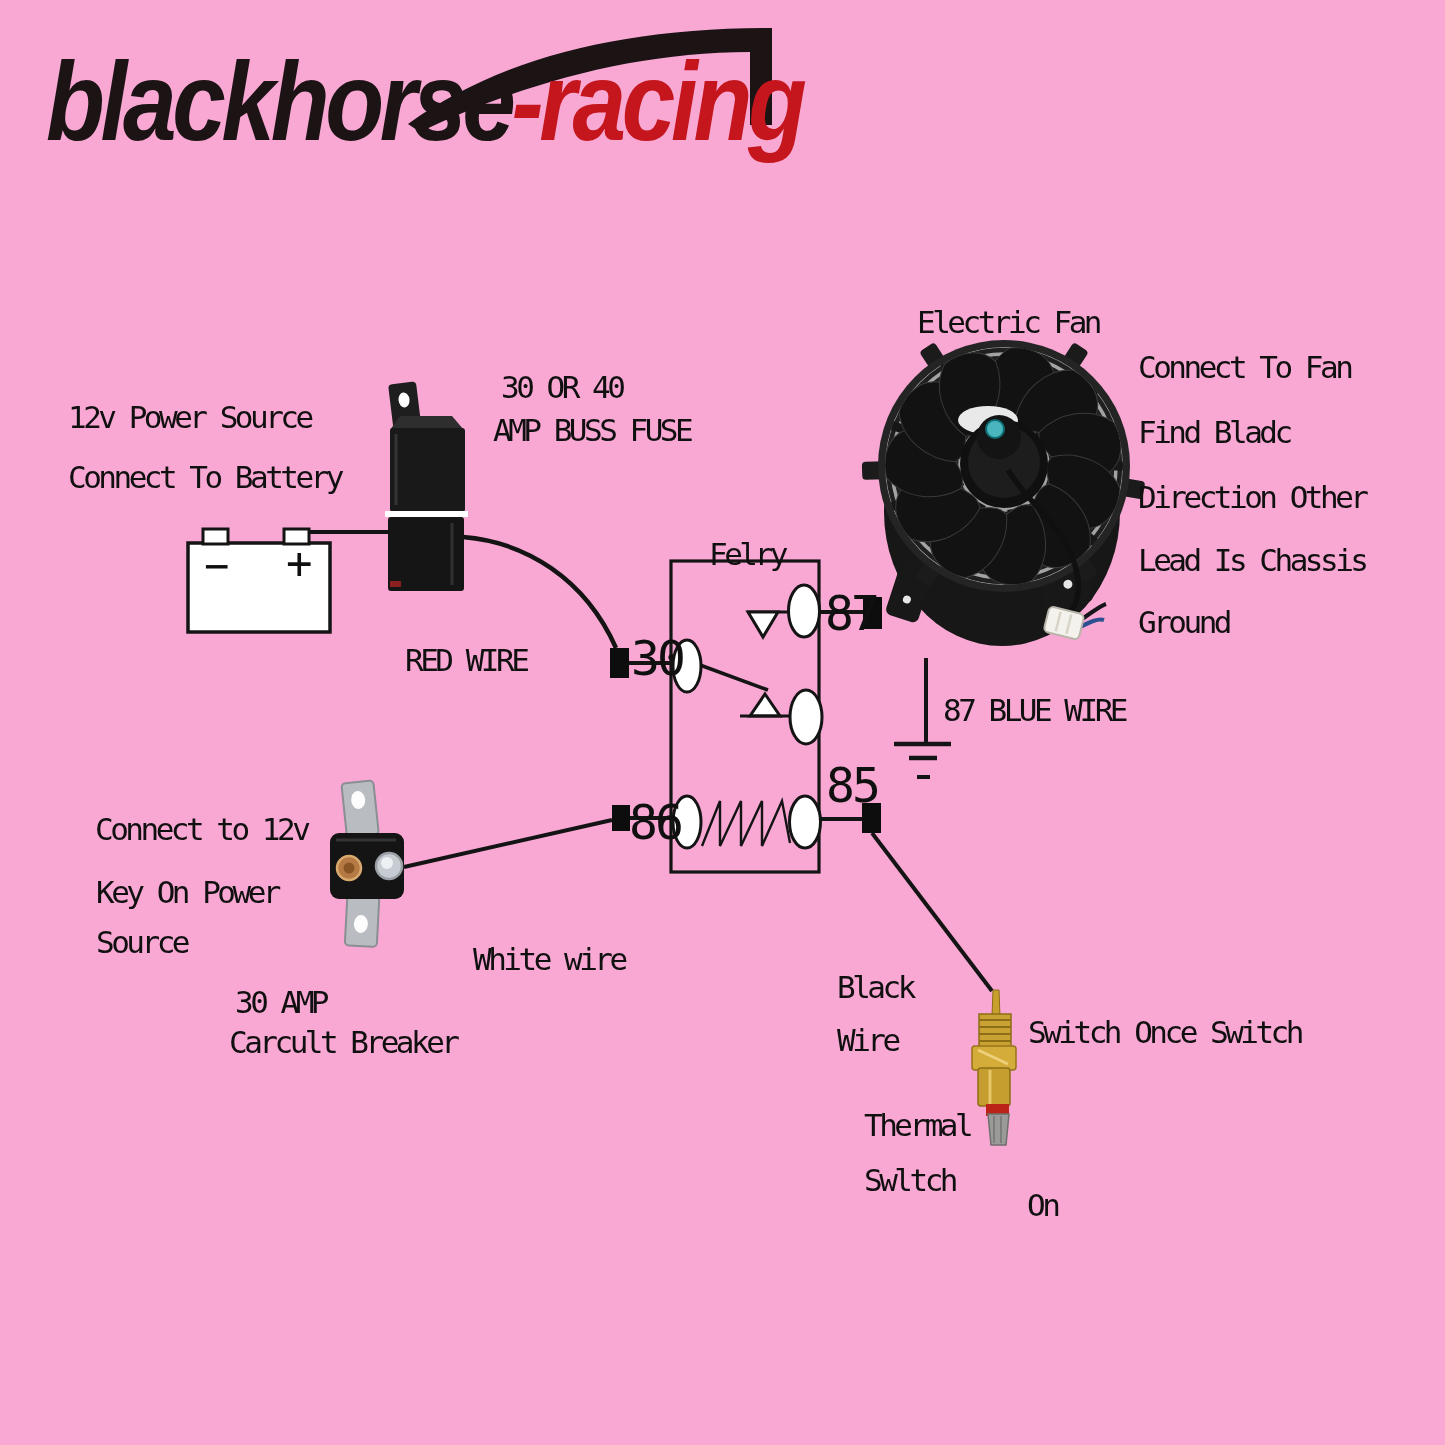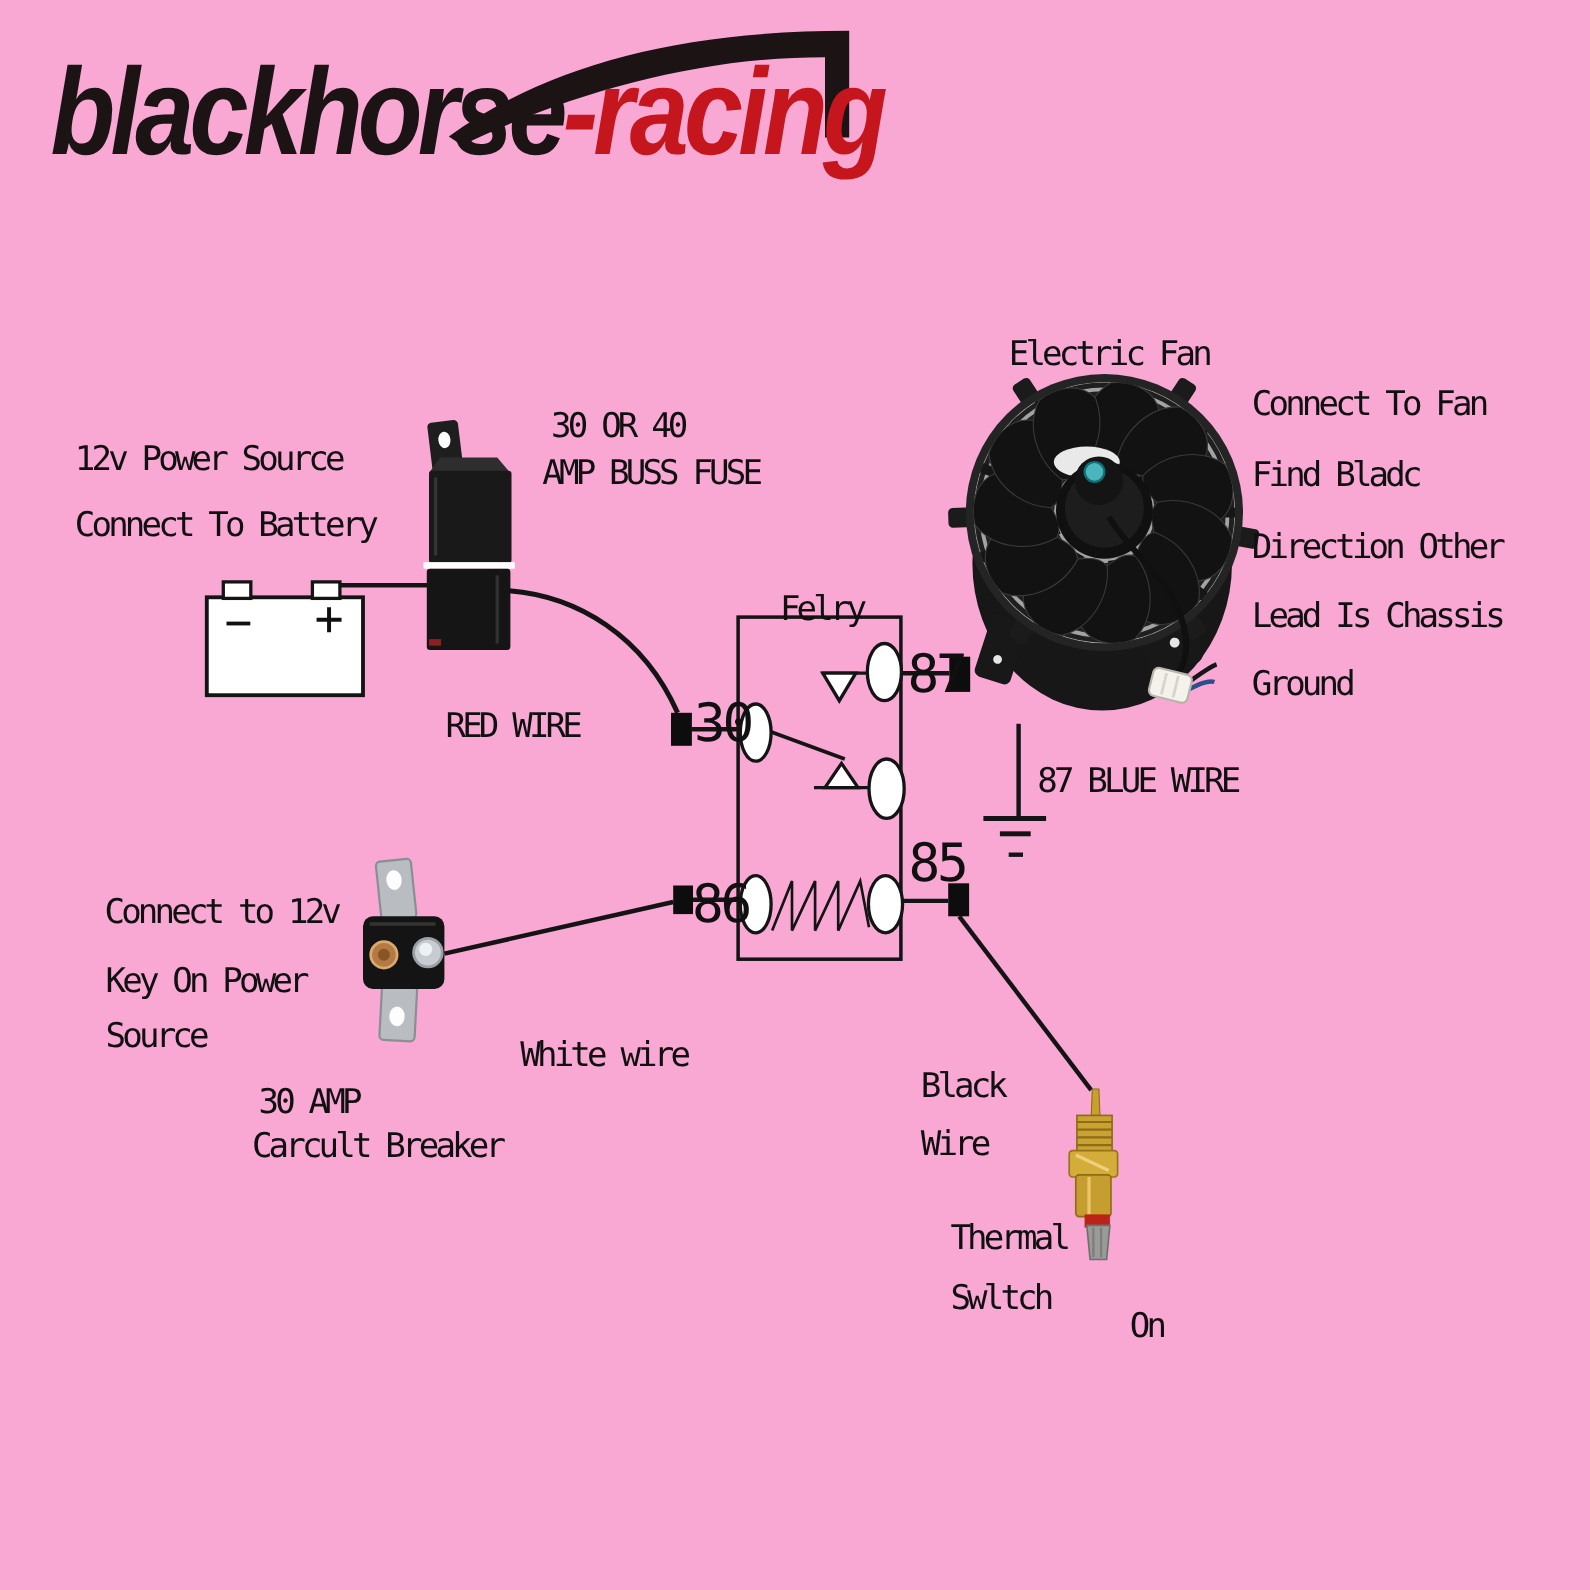--- a/index.html
+++ b/index.html
@@ -220,15 +220,16 @@
   <div class="t" style="left:96px;top:844px">Key On Power</div>
   <div class="t" style="left:96px;top:894px">Source</div>
   <div class="t" style="left:235px;top:954px">30 AMP</div>
   <div class="t" style="left:229px;top:994px">Carcult Breaker</div>
   <div class="t" style="left:473px;top:911px">White wire</div>
 
   <div class="t" style="left:837px;top:939px">Black</div>
   <div class="t" style="left:837px;top:992px">Wire</div>
   <div class="t" style="left:864px;top:1077px">Thermal</div>
   <div class="t" style="left:864px;top:1132px">Swltch</div>
+  <div class="t" style="left:1028px;top:984px">Switch Once Switch</div>
   <div class="t" style="left:1027px;top:1157px">On</div>
 
 </div>
 
 </body></html>

